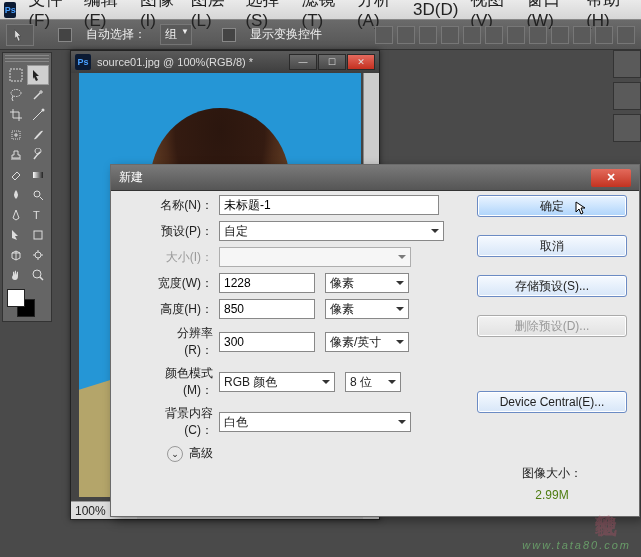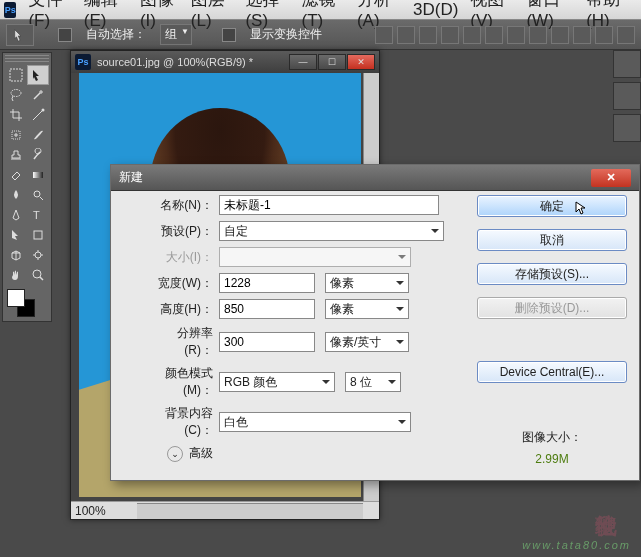--- a/index.html
+++ b/index.html
@@ -72,21 +72,21 @@
 .unit-row .text-input { width:96px; }
 .unit-select { width:84px; border:1px solid #888; background:#fff; height:20px; font-size:12px; padding:0 14px 0 4px; margin-left:10px; position:relative; display:flex; align-items:center; }
 .unit-select::after { content:""; position:absolute; right:4px; top:7px; border:4px solid transparent; border-top-color:#333; }
 .preset-select { width:225px; border:1px solid #888; background:#fff; height:20px; padding:0 14px 0 4px; font-size:12px; position:relative; display:flex; align-items:center; }
 .preset-select::after { content:""; position:absolute; right:4px; top:7px; border:4px solid transparent; border-top-color:#333; }
 .color-row .preset-select { width:116px; }
 .bit-select { width:56px; margin-left:10px; }
 .adv-row { margin-top:6px; display:flex; align-items:center; gap:6px; padding-left:44px; }
 .adv-chevron { width:16px; height:16px; border:1px solid #999; border-radius:8px; display:flex; align-items:center; justify-content:center; font-size:9px; }
 
-.btn-col { width:150px; display:flex; flex-direction:column; gap:12px; align-items:stretch; }
+.btn-col { width:150px; display:flex; flex-direction:column; gap:18px; align-items:stretch; }
 .ps-btn { height:22px; border:1px solid #6b8bc4; border-radius:3px; background:linear-gradient(#f6faff,#d7e6f8); font-size:12px; display:flex; align-items:center; justify-content:center; box-shadow:inset 0 0 0 1px #fff; position:relative; }
 .ps-btn.ok { background:linear-gradient(#eaf4ff,#aed4fb); }
 .ps-btn.dim { color:#999; border-color:#aaa; background:linear-gradient(#f2f2f2,#e2e2e2); }
 .cursor { position:absolute; right:36px; top:4px; pointer-events:none; }
 .cursor svg { width:16px; height:16px; }
 
 .size-block { margin-top:34px; text-align:center; font-size:12px; }
 .size-block .label { margin-bottom:6px; }
 .size-block .val { color:#4d7c0f; }
 
@@ -294,21 +294,21 @@
       </div>
       <div class="swatches">
         <div class="sw-fg"></div>
         <div class="sw-bg"></div>
       </div>
     </div>
 
     <div class="docwin">
       <div class="docwin-title">
         <div class="ps-logo">Ps</div>
-        <span>source01.jpg @ 100%(RGB/9) *</span>
+        <span>source01.jpg @ 100%(RGB/8) *</span>
         <div class="win-buttons">
           <div class="win-btn">—</div>
           <div class="win-btn">☐</div>
           <div class="win-btn close">✕</div>
         </div>
       </div>
       <div class="doc-canvas">
         <div class="canvas-sky"></div>
         <div class="canvas-ground"></div>
         <div class="canvas-head"></div>

